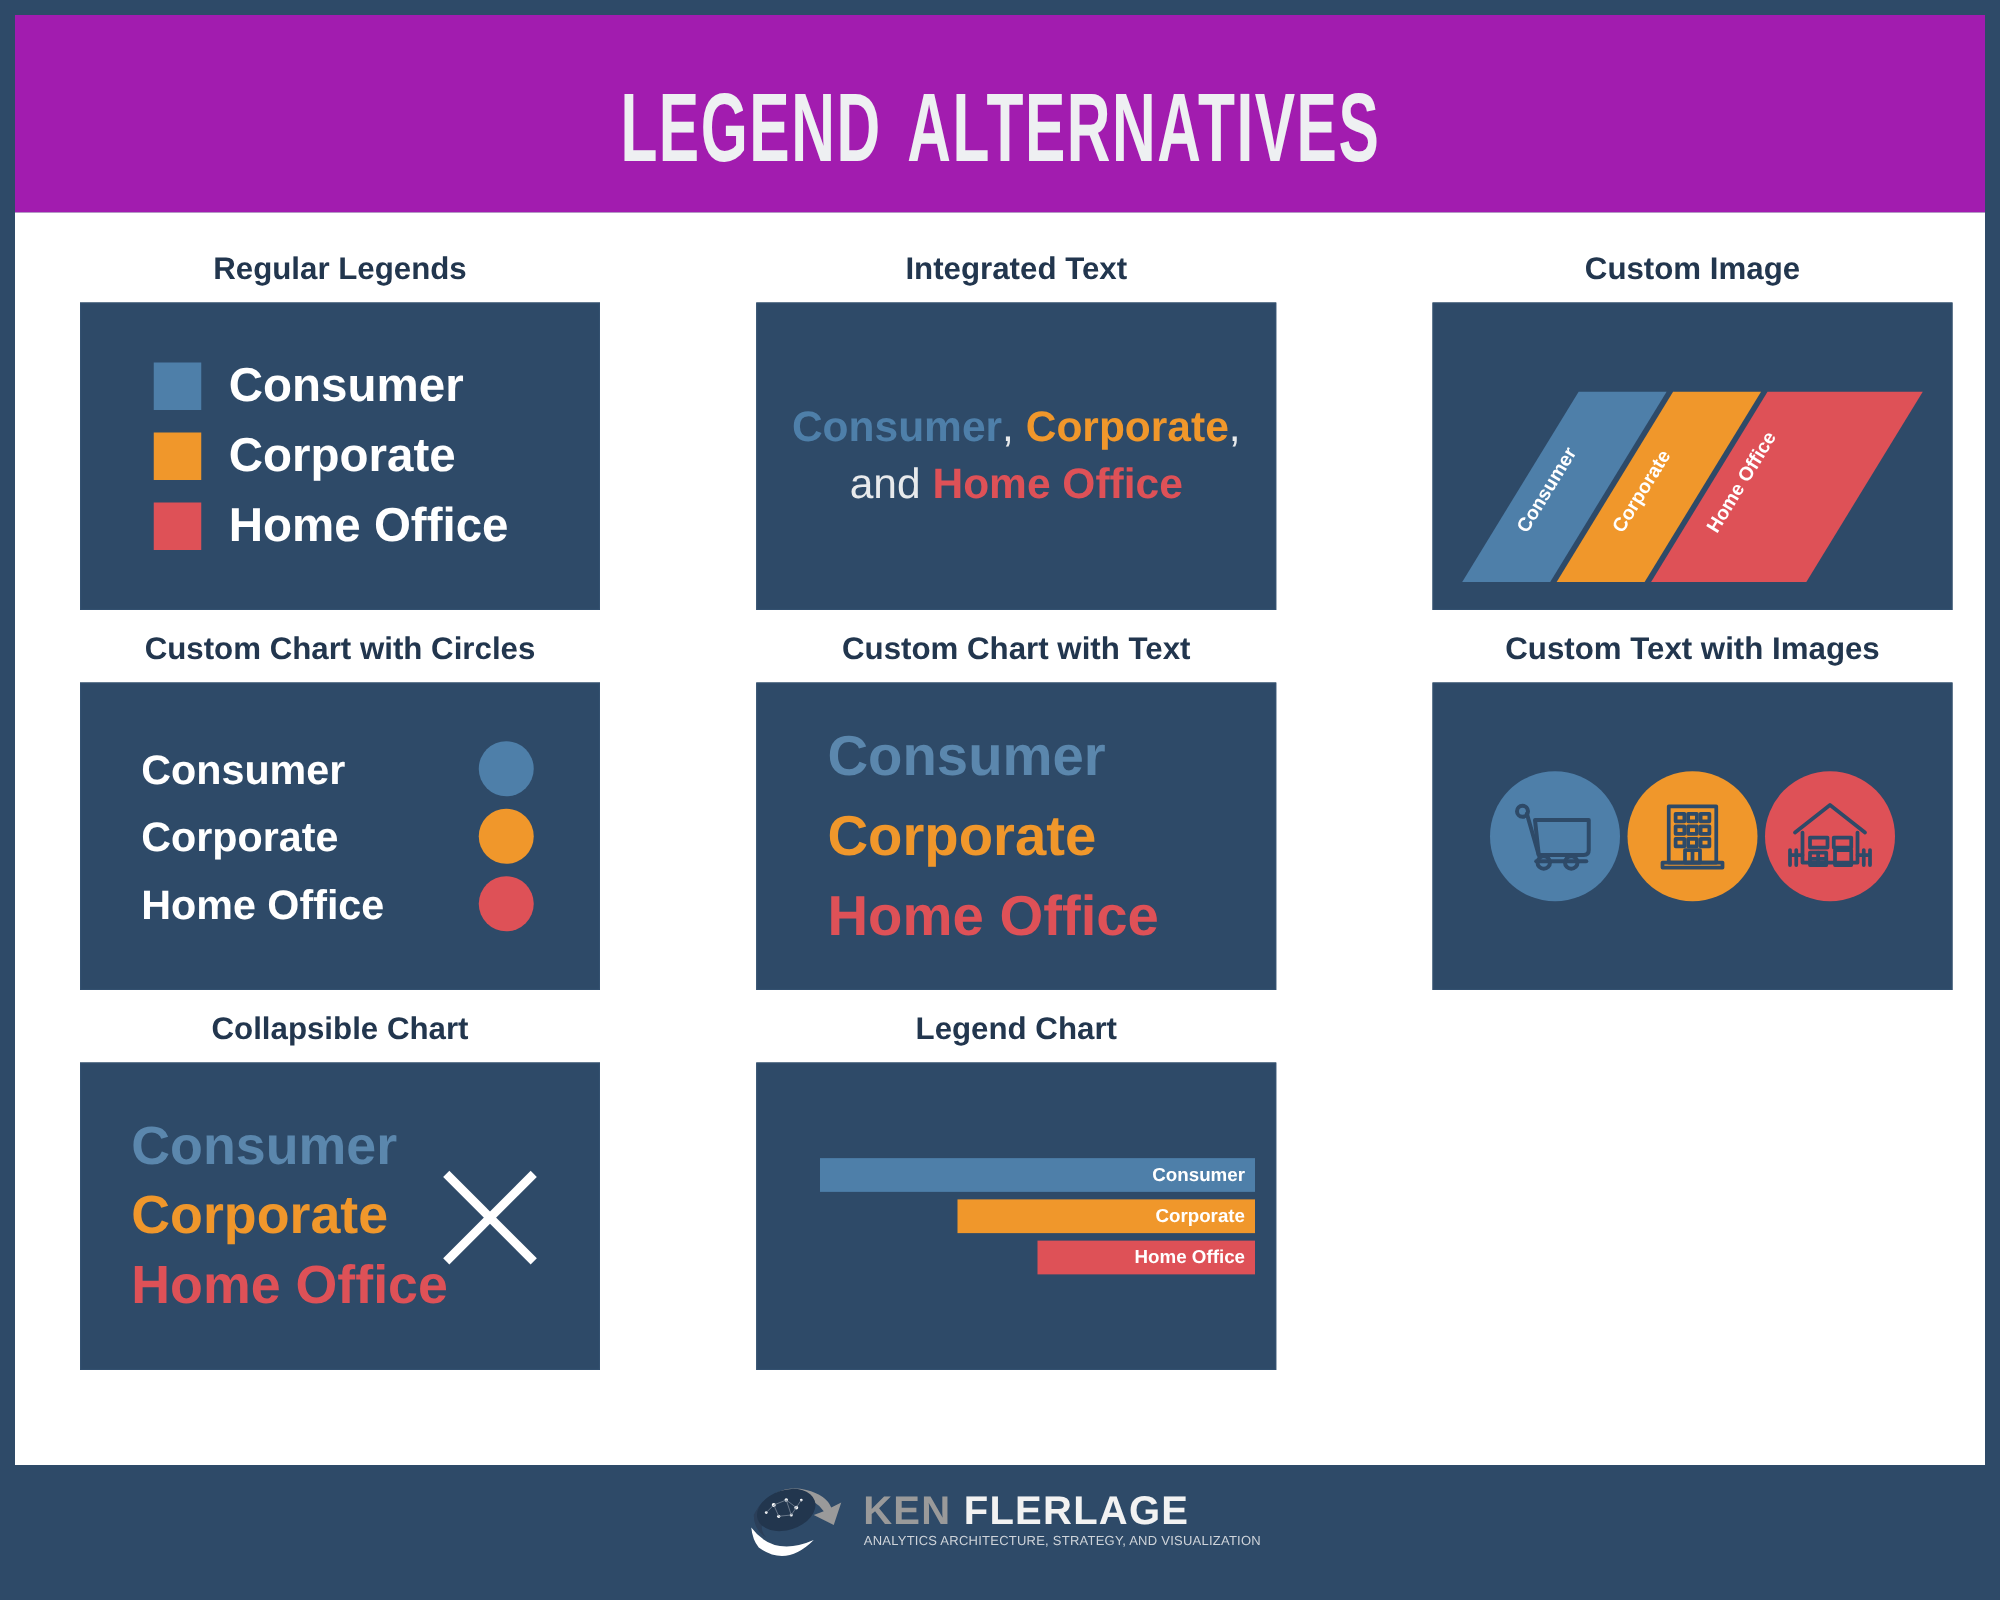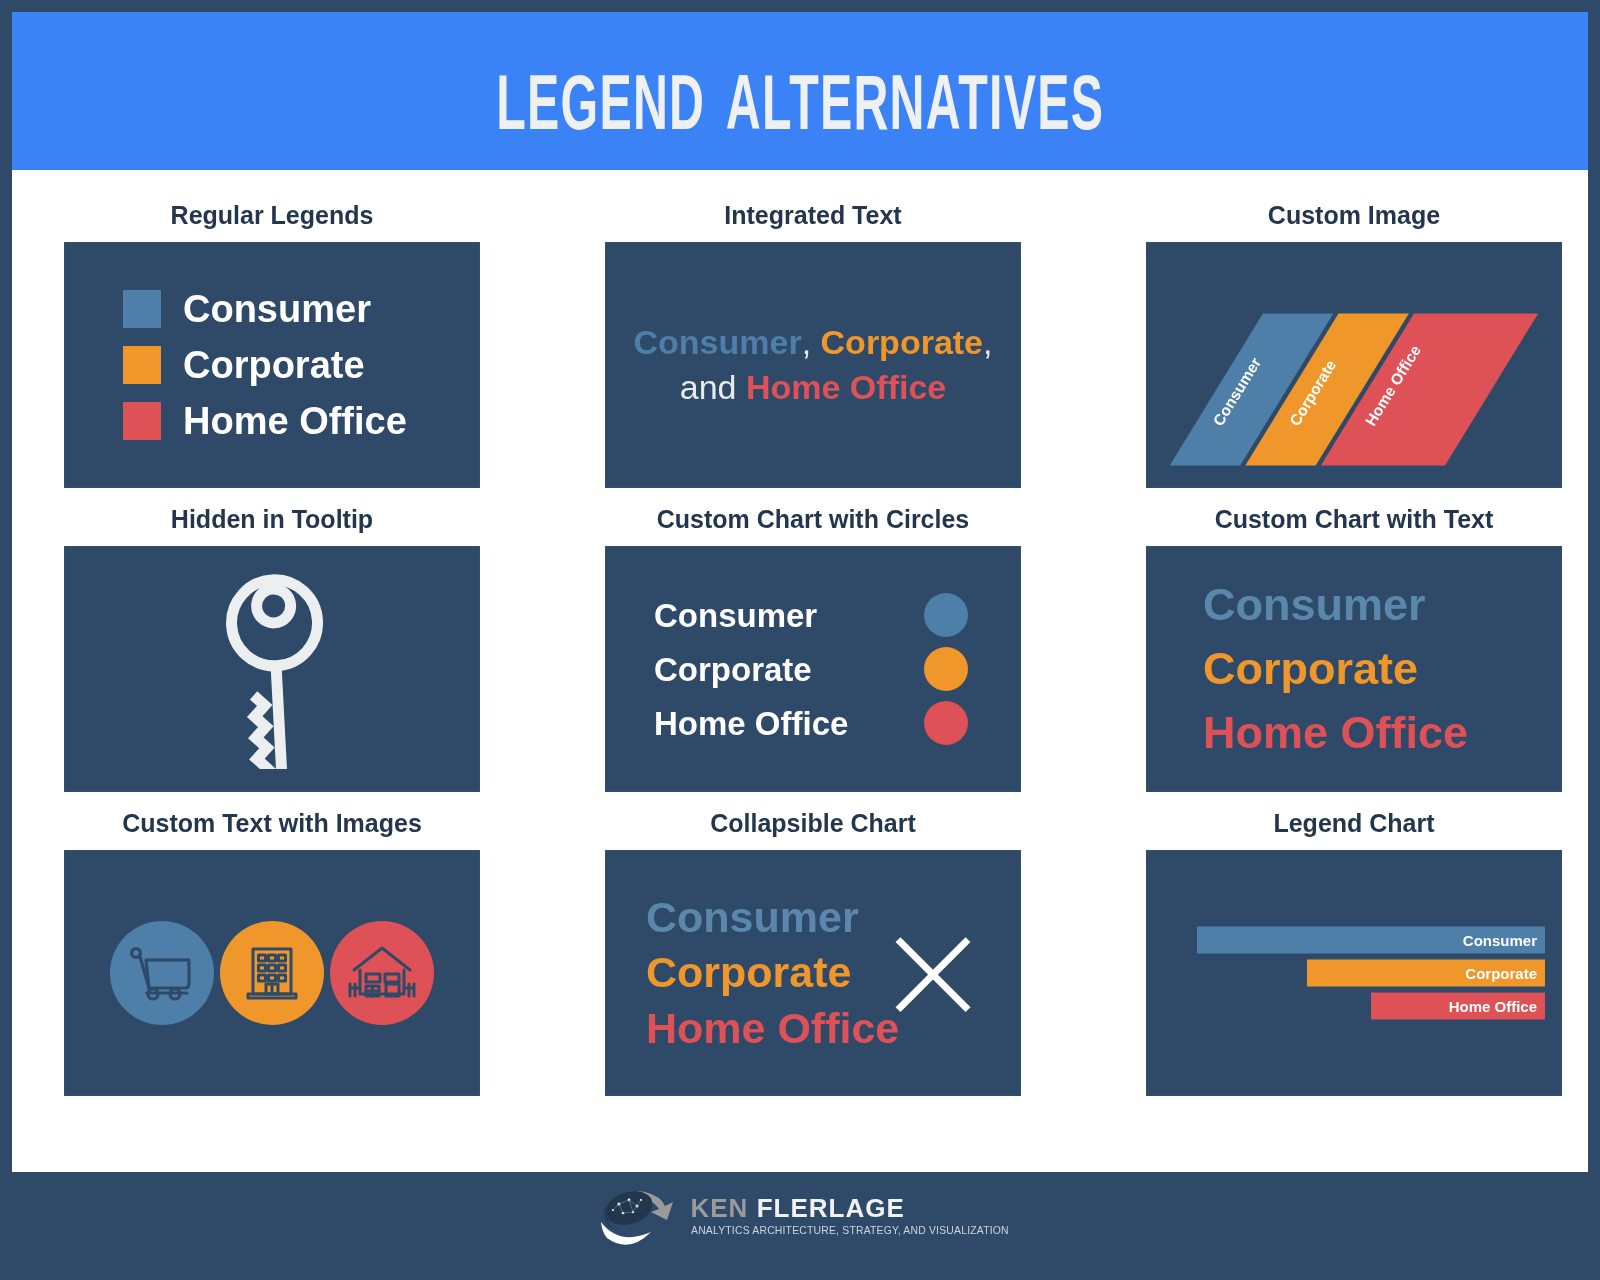--- a/index.html
+++ b/index.html
@@ -19,21 +19,21 @@
     width: 1600px;
     height: 1280px;
     box-sizing: border-box;
     background: #2e4a68;
     padding: 12px 12px 12px 12px;
   }
 
   
   .header {
     height: 158px;
-    background: #3b82f6;
+    background: #a21caf;
     display: flex;
     align-items: center;
     justify-content: center;
     box-sizing: border-box;
   }
   .header-title {
     color: #eef0f2;
     font-family: "Liberation Sans Narrow", "Liberation Sans", sans-serif;
     font-weight: 700;
     font-size: 112px;
@@ -267,21 +267,21 @@
     align-items: center;
     justify-content: center;
   }
   .logo {
     display: flex;
     align-items: center;
     gap: 10px;
   }
   .logo-text { display: flex; flex-direction: column; line-height: 1; }
   .logo-name {
-    font-size: 26px;
+    font-size: 32px;
     font-weight: 700;
     letter-spacing: 1px;
     white-space: nowrap;
   }
   .logo-ken { color: #9a9a9a; }
   .logo-flerlage { color: #f2f2f2; }
   .logo-tag {
     font-size: 10.5px;
     color: #cfd4da;
     letter-spacing: 0.2px;
@@ -341,35 +341,20 @@
             <polygon points="22,215 112,68 180,68 90,215" fill="#4e7fa9"></polygon>
             <polygon points="95,215 185,68 253,68 163,215" fill="#f0972b"></polygon>
             <polygon points="168,215 258,68 378,68 288,215" fill="#de5157"></polygon>
             <text x="72" y="178" fill="#ffffff" font-size="15" font-weight="700" font-family="Liberation Sans, sans-serif" transform="rotate(-58.5 72 178)">Consumer</text>
             <text x="146" y="178" fill="#ffffff" font-size="15" font-weight="700" font-family="Liberation Sans, sans-serif" transform="rotate(-58.5 146 178)">Corporate</text>
             <text x="219" y="178" fill="#ffffff" font-size="15" font-weight="700" font-family="Liberation Sans, sans-serif" transform="rotate(-58.5 219 178)">Home Office</text>
           </svg>
         </div>
       </div>
 
-      <div class="cell">
-        <div class="cell-title">Hidden in Tooltip</div>
-        <div class="panel">
-          <div class="key-wrap">
-            <svg width="210" height="200" viewBox="0 0 210 200">
-              <g transform="rotate(42 105 100)">
-                <circle cx="76" cy="64" r="43" fill="none" stroke="#eceef0" stroke-width="11"></circle>
-                <circle cx="64" cy="52" r="17" fill="none" stroke="#eceef0" stroke-width="11"></circle>
-                <path d="M103 92 L186 175 L186 192 L169 192 L169 177 L154 177 L154 162
-                         L139 162 L139 147 L124 147 L124 132 L109 132" fill="none" stroke="#eceef0" stroke-width="11" stroke-linejoin="miter" stroke-linecap="butt"></path>
-              </g>
-            </svg>
-          </div>
-        </div>
-      </div>
 
       <div class="cell">
         <div class="cell-title">Custom Chart with Circles</div>
         <div class="panel">
           <div class="circ-rows">
             <div class="circ-row">
               <div class="circ-label">Consumer</div>
               <div class="circ-dot" style="background:#4e7fa9"></div>
             </div>
             <div class="circ-row">

